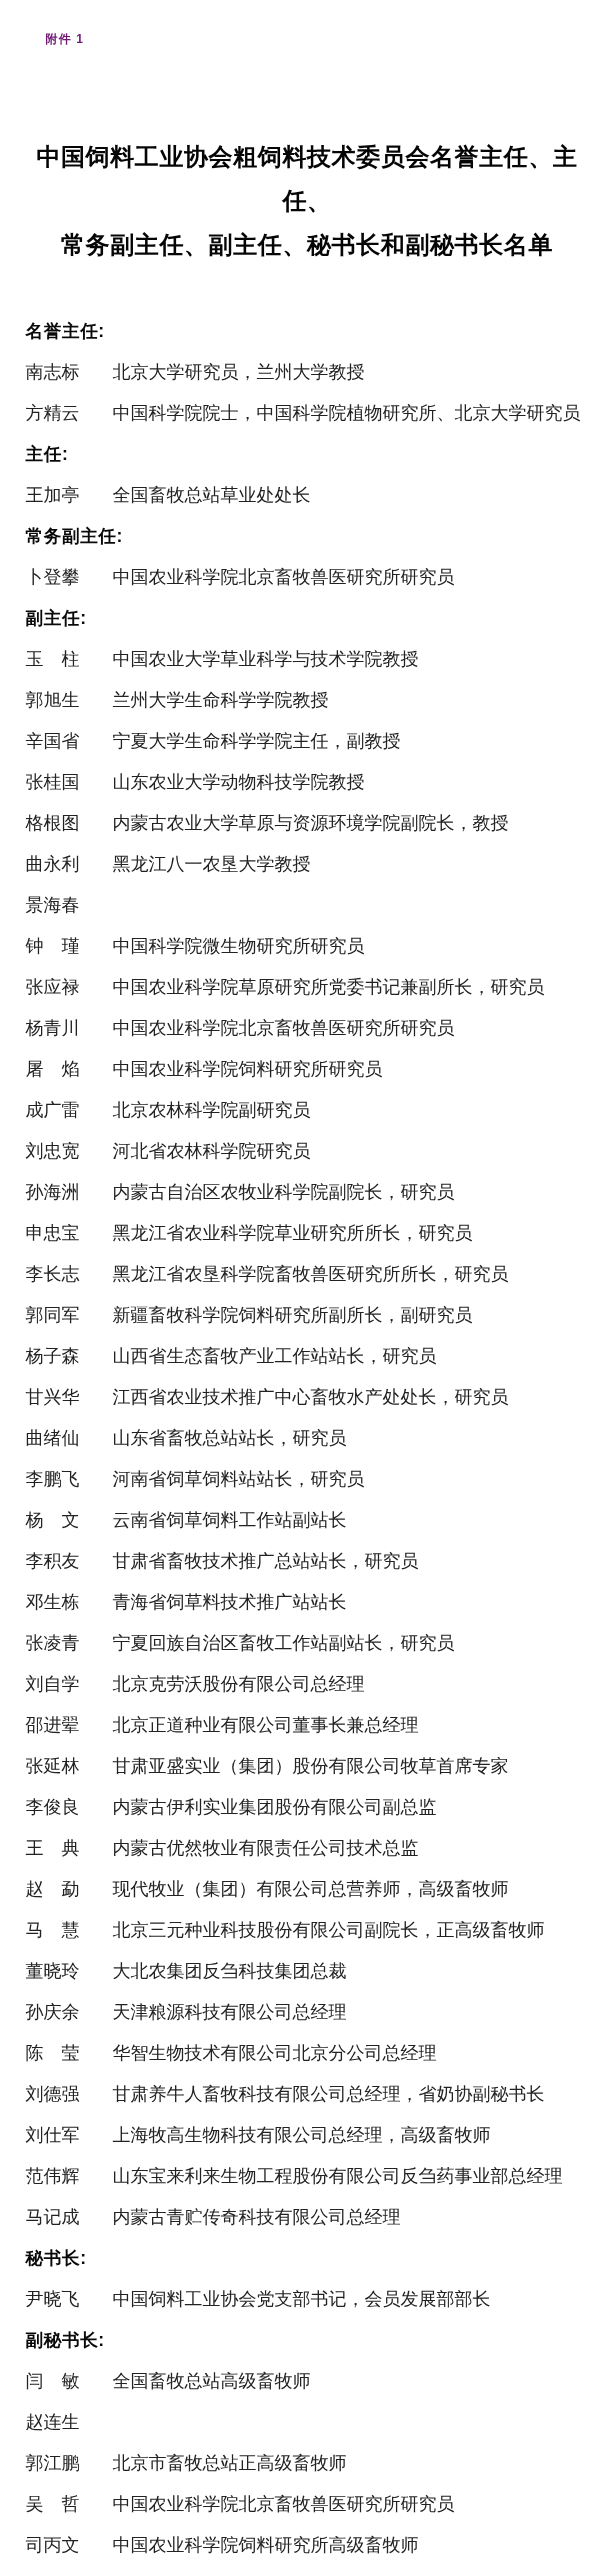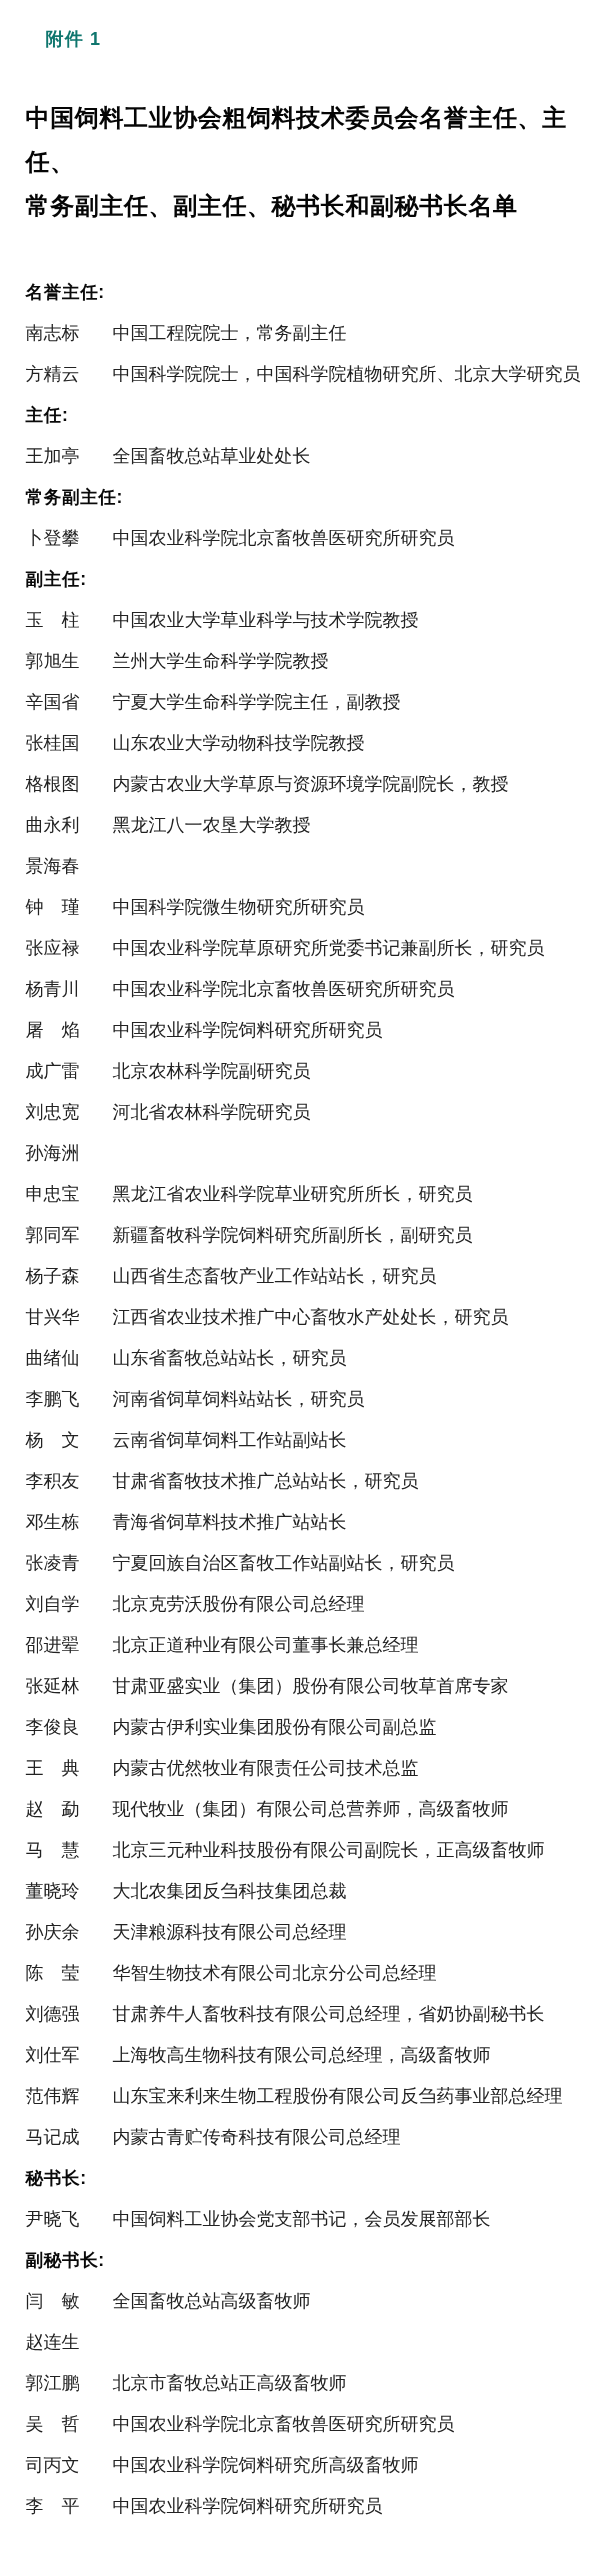--- a/index.html
+++ b/index.html
@@ -17,28 +17,29 @@
   .page {
     width: 614px;
     min-height: 2576px;
     box-sizing: border-box;
     padding: 28.4px 25.6px 34px 25.6px;
     background: #ffffff;
   }
   .attachment {
     font-family: "Liberation Sans", sans-serif;
     font-weight: bold;
-    font-size: 18px;
-    color: #0f766e;
+    font-size: 12px;
+    color: #701a75;
     line-height: 23px;
     letter-spacing: 1.1px;
     padding-left: 20px;
   }
   .doc-title {
-    margin-top: 45px;
+    margin-top: 84px;
+    text-align: center;
     font-family: "Liberation Sans", sans-serif;
     font-weight: bold;
     font-size: 24px;
     line-height: 44px;
     color: #050505;
     letter-spacing: 0.6px;
   }
   .roster {
     margin-top: 43px;
   }
@@ -76,21 +77,21 @@
 
   <div class="doc-title">
     <div>中国饲料工业协会粗饲料技术委员会名誉主任、主任、</div>
     <div>常务副主任、副主任、秘书长和副秘书长名单</div>
   </div>
 
   <div class="roster">
       <div class="row heading">名誉主任:</div>
       <div class="row">
         <span class="name">南志标</span>
-        <span class="desc">中国工程院院士，常务副主任</span>
+        <span class="desc">北京大学研究员，兰州大学教授</span>
       </div>
       <div class="row">
         <span class="name">方精云</span>
         <span class="desc">中国科学院院士，中国科学院植物研究所、北京大学研究员</span>
       </div>
       <div class="row heading">主任:</div>
       <div class="row">
         <span class="name">王加亭</span>
         <span class="desc">全国畜牧总站草业处处长</span>
       </div>
@@ -146,26 +147,31 @@
       <div class="row">
         <span class="name">成广雷</span>
         <span class="desc">北京农林科学院副研究员</span>
       </div>
       <div class="row">
         <span class="name">刘忠宽</span>
         <span class="desc">河北省农林科学院研究员</span>
       </div>
       <div class="row">
         <span class="name">孙海洲</span>
+        <span class="desc">内蒙古自治区农牧业科学院副院长，研究员</span>
       </div>
       <div class="row">
         <span class="name">申忠宝</span>
         <span class="desc">黑龙江省农业科学院草业研究所所长，研究员</span>
       </div>
       <div class="row">
+        <span class="name">李长志</span>
+        <span class="desc">黑龙江省农垦科学院畜牧兽医研究所所长，研究员</span>
+      </div>
+      <div class="row">
         <span class="name">郭同军</span>
         <span class="desc">新疆畜牧科学院饲料研究所副所长，副研究员</span>
       </div>
       <div class="row">
         <span class="name">杨子森</span>
         <span class="desc">山西省生态畜牧产业工作站站长，研究员</span>
       </div>
       <div class="row">
         <span class="name">甘兴华</span>
         <span class="desc">江西省农业技术推广中心畜牧水产处处长，研究员</span>

